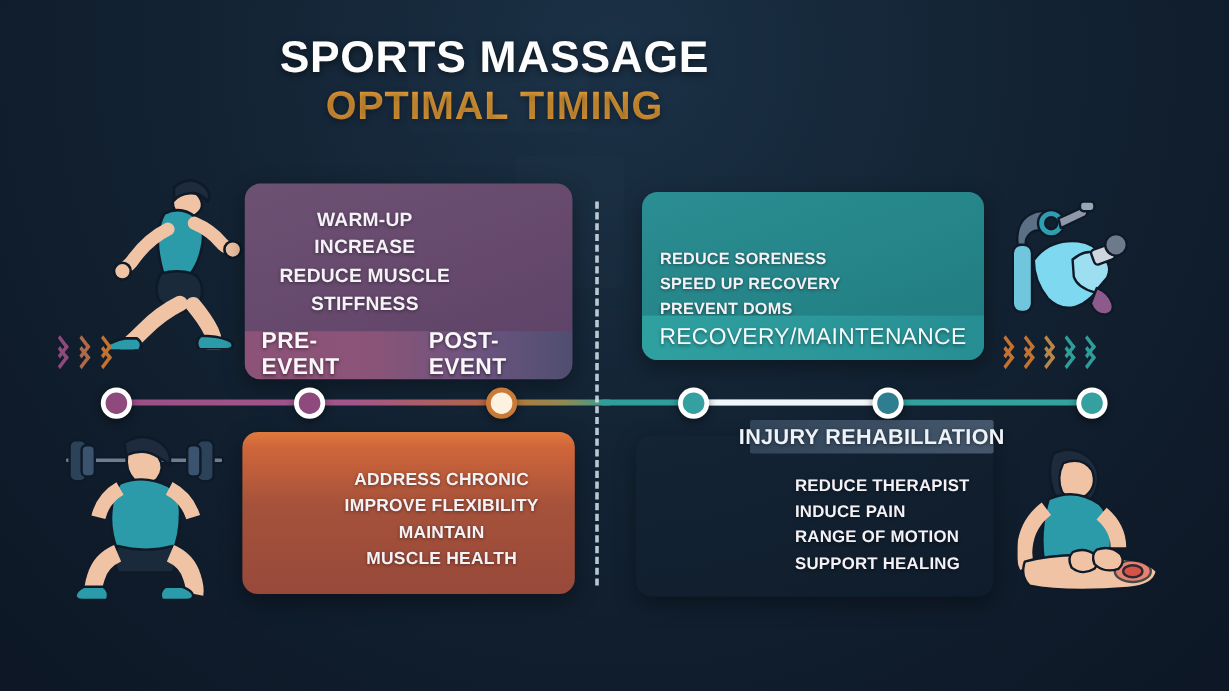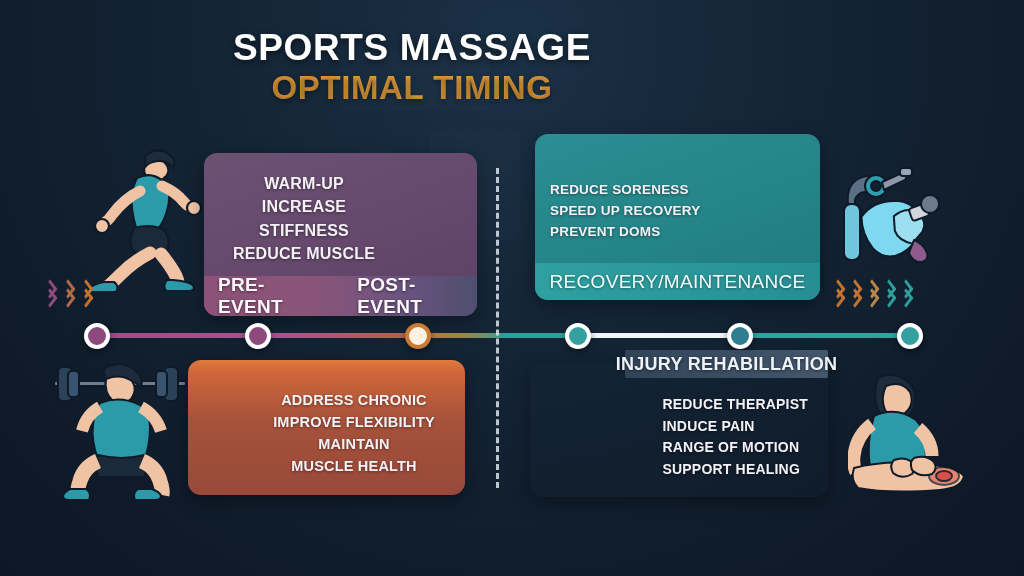--- a/index.html
+++ b/index.html
@@ -41,31 +41,31 @@
   #card-pre .footer{position:absolute;left:0;right:0;bottom:0;height:40px;
     background:linear-gradient(90deg,#8d5277 0%,#8a5478 40%,#6d5480 70%,#4f4e70 100%);
     display:flex;align-items:center;}
   #card-pre .footer span{font-size:19px;font-weight:bold;color:#fbf7fb;letter-spacing:.3px;
     text-shadow:0 1px 3px rgba(0,0,0,.5);}
   #card-pre .footer .l1{margin-left:14px;}
   #card-pre .footer .l2{margin-left:31px;}
   #card-pre .lines{left:20px;top:19px;font-size:16px;line-height:1.46;text-align:center;width:160px;}
 
   
-  #card-recovery{left:535px;top:134px;width:285px;height:166px;
+  #card-recovery{left:535px;top:160px;width:285px;height:140px;
     background:linear-gradient(160deg,#2b8e92 0%,#248387 60%,#1f7a80 100%);}
   #card-recovery .footer{position:absolute;left:0;right:0;bottom:0;height:37px;
     background:linear-gradient(90deg,#2fa0a0 0%,#2b9699 60%,#268e93 100%);
     display:flex;align-items:center;justify-content:center;}
   #card-recovery .footer span{font-size:19px;font-weight:normal;color:#f4fbfb;letter-spacing:.3px;
     text-shadow:0 1px 3px rgba(0,0,0,.4);}
   #card-recovery .lines{left:15px;top:46px;font-size:13.5px;line-height:1.55;}
 
   
-  #card-chronic{left:188px;top:360px;width:277px;height:135px;
+  #card-chronic{left:202px;top:360px;width:277px;height:135px;
     background:linear-gradient(180deg,#e07a3c 0%,#d0663a 9%,#a6523b 45%,#98493a 100%);}
   #card-chronic .lines{right:18px;top:29px;font-size:14.5px;line-height:1.52;text-align:center;width:186px;}
 
   
   #card-injury{left:530px;top:363px;width:298px;height:134px;
     background:linear-gradient(170deg,#203a59 0%,#1d3busy 0%,#1d3653 55%,#1b3050 100%);}
   #card-injury .lines{right:20px;top:31px;font-size:14px;line-height:1.55;}
   #injury-header{position:absolute;left:625px;top:350px;width:203px;height:28px;
     background:linear-gradient(90deg,rgba(120,146,176,.30),rgba(140,165,192,.42));
     display:flex;align-items:center;justify-content:center;border-radius:2px;}
@@ -186,22 +186,22 @@
     <path d="M66 86 q12-4 20 4 q4 7-2 12 q-12 4-20-4 q-3-8 2-12z" fill="#f0c3a4"></path>
   </g>
 </svg>
 
 <div class="card" id="card-pre">
   <div class="body">
 
     <div class="lines">
       <div>WARM-UP</div>
       <div>INCREASE</div>
+      <div>REDUCE MUSCLE</div>
       <div>STIFFNESS</div>
-      <div>REDUCE MUSCLE</div>
     </div>
   </div>
   <div class="footer">
     <span class="l1">PRE-EVENT</span>
     <span class="l2">POST-EVENT</span>
   </div>
 </div>
 
 <div class="card" id="card-recovery">
   <div class="body">

